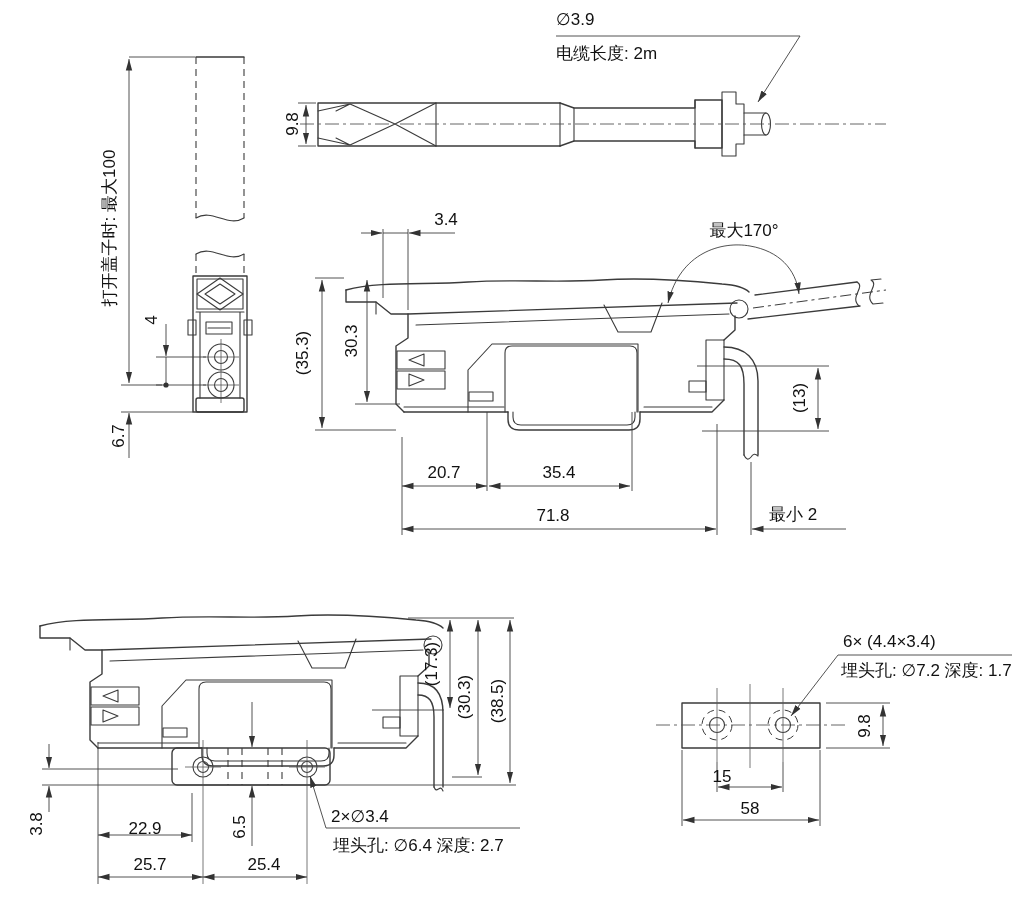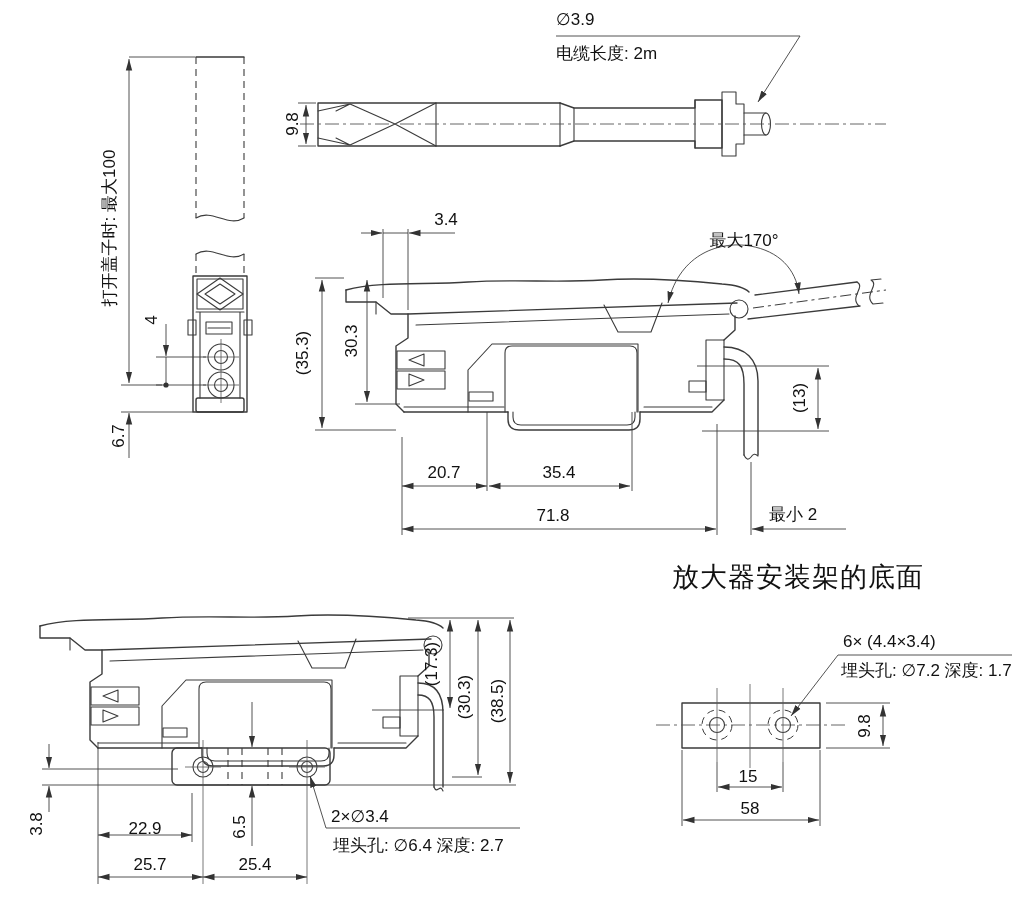--- a/index.html
+++ b/index.html
@@ -191,40 +191,39 @@
 
 <div class="lbl-l" style="left:556px;top:19px">∅3.9</div>
 <div class="lbl-l" style="left:556px;top:53px">电缆长度: 2m</div>
 <div class="lbl rot" style="left:292px;top:124px">9.8</div>
 
 <div class="lbl rot" style="left:109px;top:228px">打开盖子时: 最大100</div>
 <div class="lbl rot" style="left:151px;top:320px">4</div>
 <div class="lbl rot" style="left:118px;top:436px">6.7</div>
 
 <div class="lbl" style="left:446px;top:219px">3.4</div>
-<div class="lbl" style="left:744px;top:240px">最大170°</div>
+<div class="lbl" style="left:744px;top:230px">最大170°</div>
 <div class="lbl rot" style="left:302px;top:353px">(35.3)</div>
 <div class="lbl rot" style="left:351px;top:341px">30.3</div>
 <div class="lbl rot" style="left:799px;top:398px">(13)</div>
 <div class="lbl" style="left:444px;top:472px">20.7</div>
 <div class="lbl" style="left:559px;top:472px">35.4</div>
 <div class="lbl" style="left:553px;top:515px">71.8</div>
 <div class="lbl" style="left:793px;top:514px">最小 2</div>
 
 <div class="lbl rot" style="left:431px;top:664px">(17.3)</div>
 <div class="lbl rot" style="left:464px;top:697px">(30.3)</div>
 <div class="lbl rot" style="left:497px;top:701px">(38.5)</div>
 <div class="lbl rot" style="left:36px;top:824px">3.8</div>
 <div class="lbl" style="left:145px;top:828px">22.9</div>
 <div class="lbl rot" style="left:239px;top:827px">6.5</div>
 <div class="lbl" style="left:150px;top:864px">25.7</div>
-<div class="lbl" style="left:255px;top:864px">25.4</div>
+<div class="lbl" style="left:264px;top:864px">25.4</div>
 <div class="lbl-l" style="left:331px;top:816px">2×∅3.4</div>
 <div class="lbl-l" style="left:333px;top:845px">埋头孔: ∅6.4 深度: 2.7</div>
 
-<div class="lbl-l title" style="left:672px;top:577px">放大器安装架的底面</div>
 <div class="lbl-l" style="left:843px;top:641px">6× (4.4×3.4)</div>
 <div class="lbl-l" style="left:841px;top:670px">埋头孔: ∅7.2 深度: 1.7</div>
 <div class="lbl rot" style="left:864px;top:726px">9.8</div>
-<div class="lbl" style="left:748px;top:776px">15</div>
+<div class="lbl" style="left:722px;top:776px">15</div>
 <div class="lbl" style="left:750px;top:808px">58</div>
 
 </div>
 
 </body></html>

